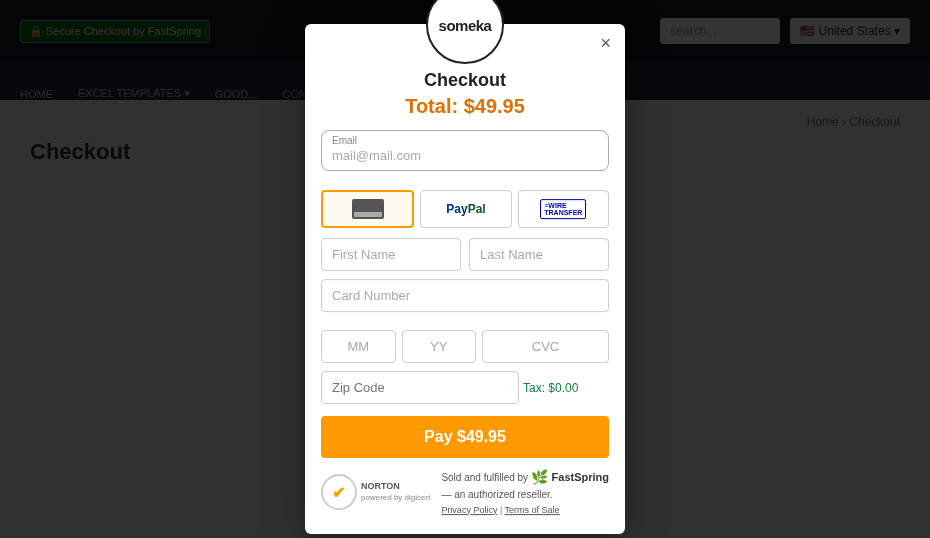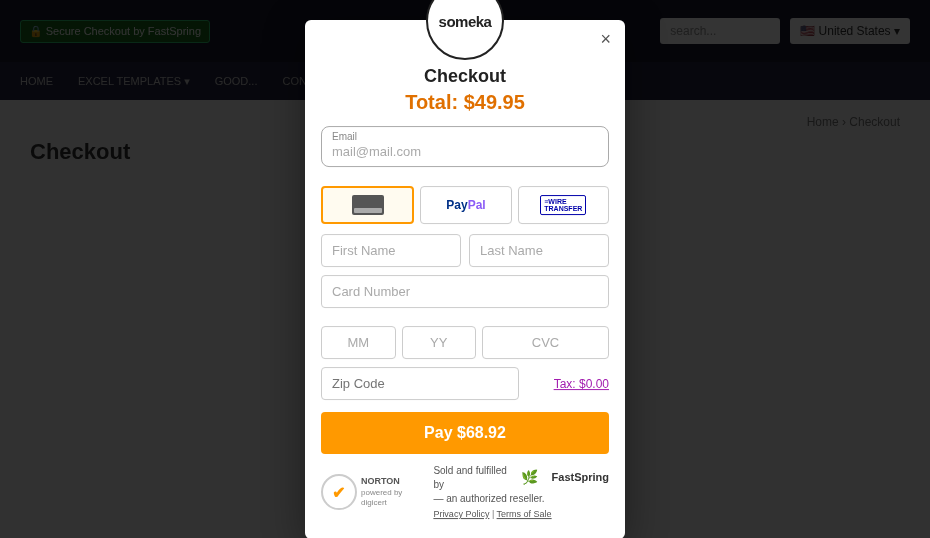--- a/index.html
+++ b/index.html
@@ -63,21 +63,21 @@
       color: #333;
       display: flex;
       align-items: center;
       gap: 4px;
     }
 
     .bg-nav {
       background: #252540;
       height: 38px;
       display: flex;
-      align-items: center;
+      align-items: flex-end;
       padding: 0 20px;
       gap: 25px;
     }
 
     .bg-nav span {
       color: #ccc;
       font-size: 11px;
       text-transform: uppercase;
     }
 
@@ -283,24 +283,23 @@
       border: 1px solid #ccc;
       border-radius: 4px;
       padding: 8px 10px;
       font-size: 13px;
       color: #aaa;
       outline: none;
     }
 
     .tax-label {
       font-size: 12px;
-      color: #a21caf;
+      color: #15803d;
       flex: 1;
-      text-align: right;
-      text-decoration: underline;
+      text-align: left;
     }
 
     
     .pay-btn {
       width: 100%;
       background: #f90;
       color: #fff;
       font-size: 16px;
       font-weight: bold;
       border: none;
@@ -362,21 +361,21 @@
       color: #555;
       text-decoration: underline;
     }
 
     
     .paypal-text {
       font-size: 12px;
       font-weight: bold;
       color: #003087;
     }
-    .paypal-text span { color: #8b5cf6; }
+    .paypal-text span { color: #14532d; }
 
     
     .amazon-text {
       font-size: 9px;
       font-weight: bold;
       color: #f90;
       line-height: 1.1;
       text-align: center;
     }
 
@@ -472,37 +471,37 @@
       <input type="text" class="field-input cvc-input" placeholder="CVC" style="">
     </div>
 
     
     <div class="zip-tax-row">
       <input type="text" class="zip-input" placeholder="Zip Code" style="">
       <div class="tax-label">Tax: $0.00</div>
     </div>
 
     
-    <button class="pay-btn">Pay $68.92</button>
+    <button class="pay-btn">Pay $49.95</button>
   </div>
 
   <div class="modal-footer">
 
     <div class="norton-badge">
       <div class="norton-circle">
         <span style="color:#f90;font-size:16px;">✔</span>
       </div>
       <div class="norton-text">
         <span style="font-weight:bold;font-size:9px;color:#555;">NORTON</span><br>
         <span style="font-size:8px;color:#888;">powered by digicert</span>
       </div>
     </div>
 
     <div class="fastspring-info">
-      <div style="display:flex;align-items:center;gap:13px;">
+      <div style="display:flex;align-items:center;gap:3px;">
         <span>Sold and fulfilled by</span>
         <span style="color:#4caf50;font-size:14px;">🌿</span>
         <span style="font-weight:bold;color:#333;font-size:11px;">FastSpring</span>
       </div>
       <div>— an authorized reseller.</div>
       <div class="fastspring-links">
         <a href="#">Privacy Policy</a>
         <span> | </span>
         <a href="#">Terms of Sale</a>
       </div>

